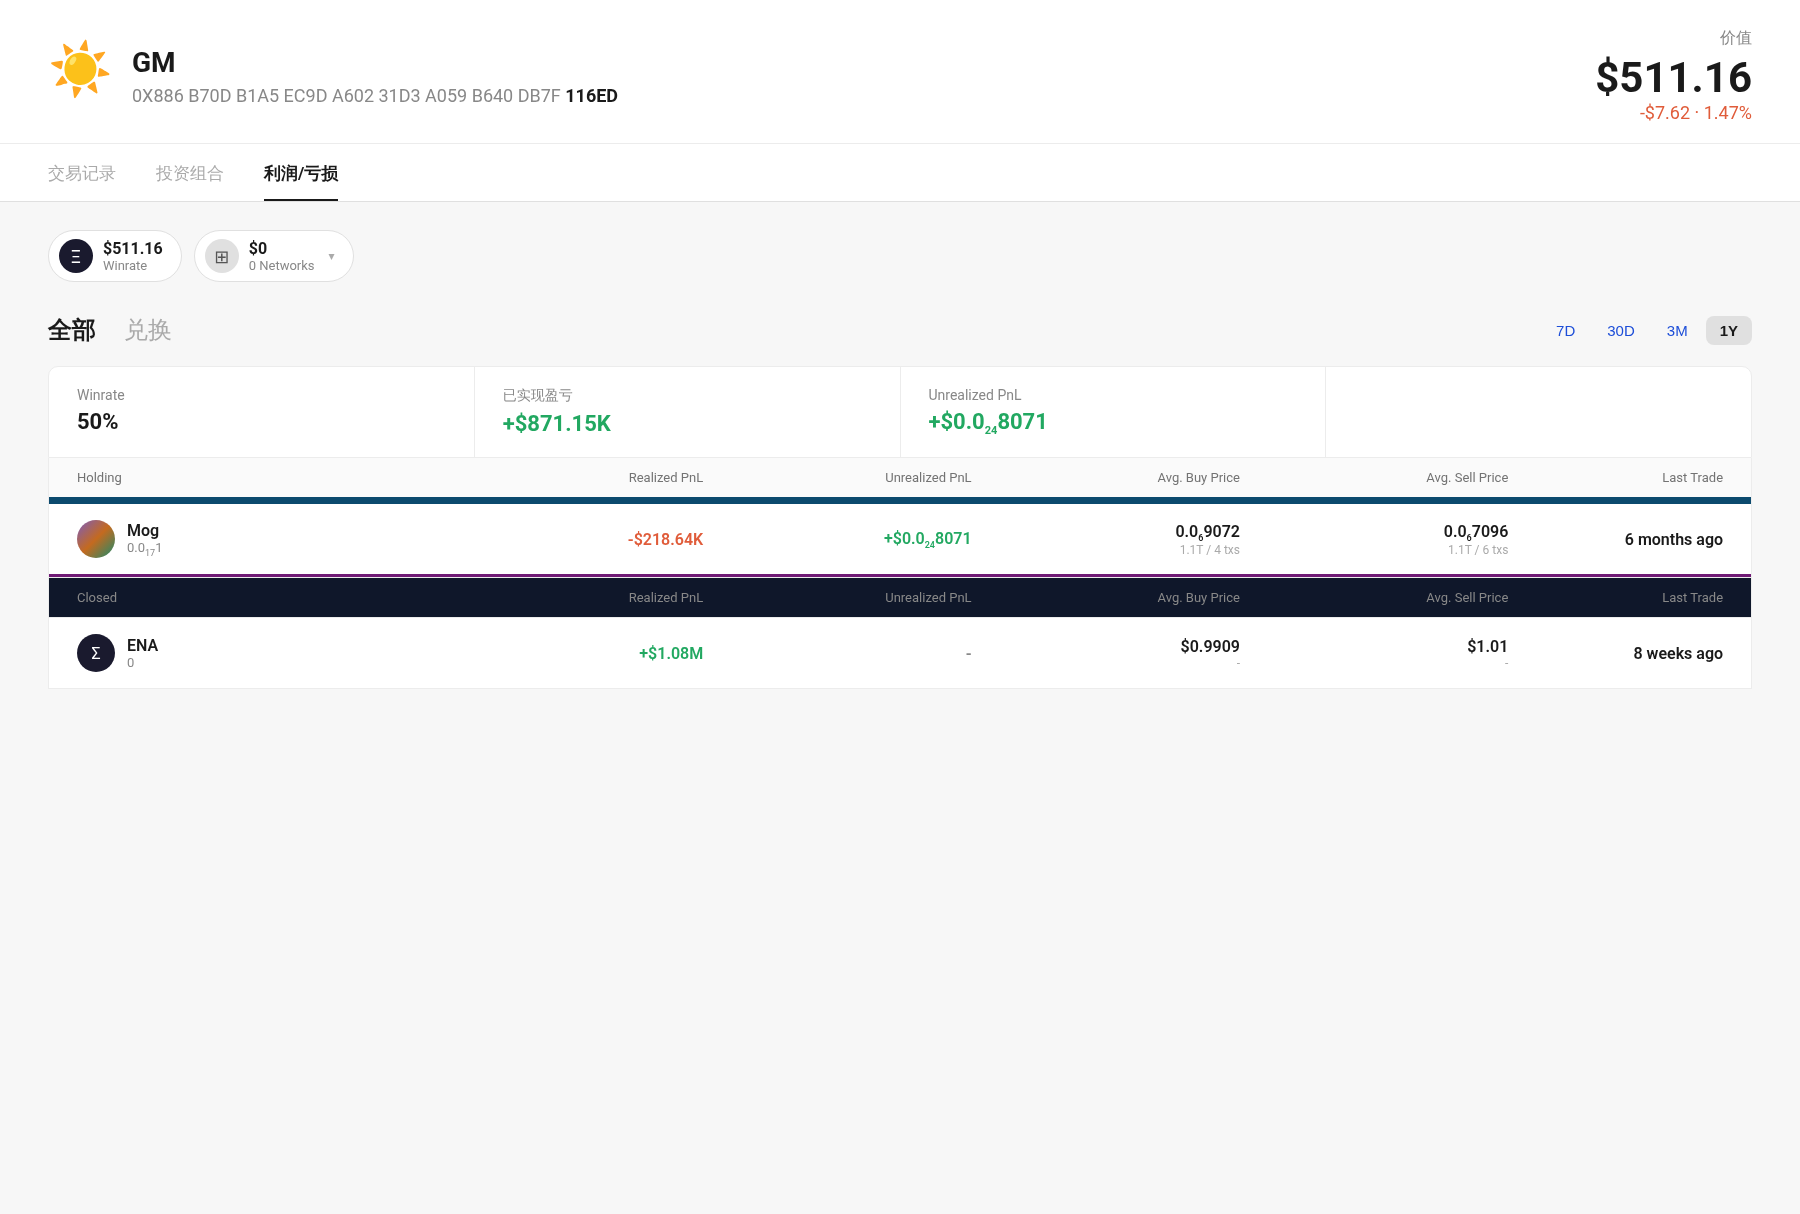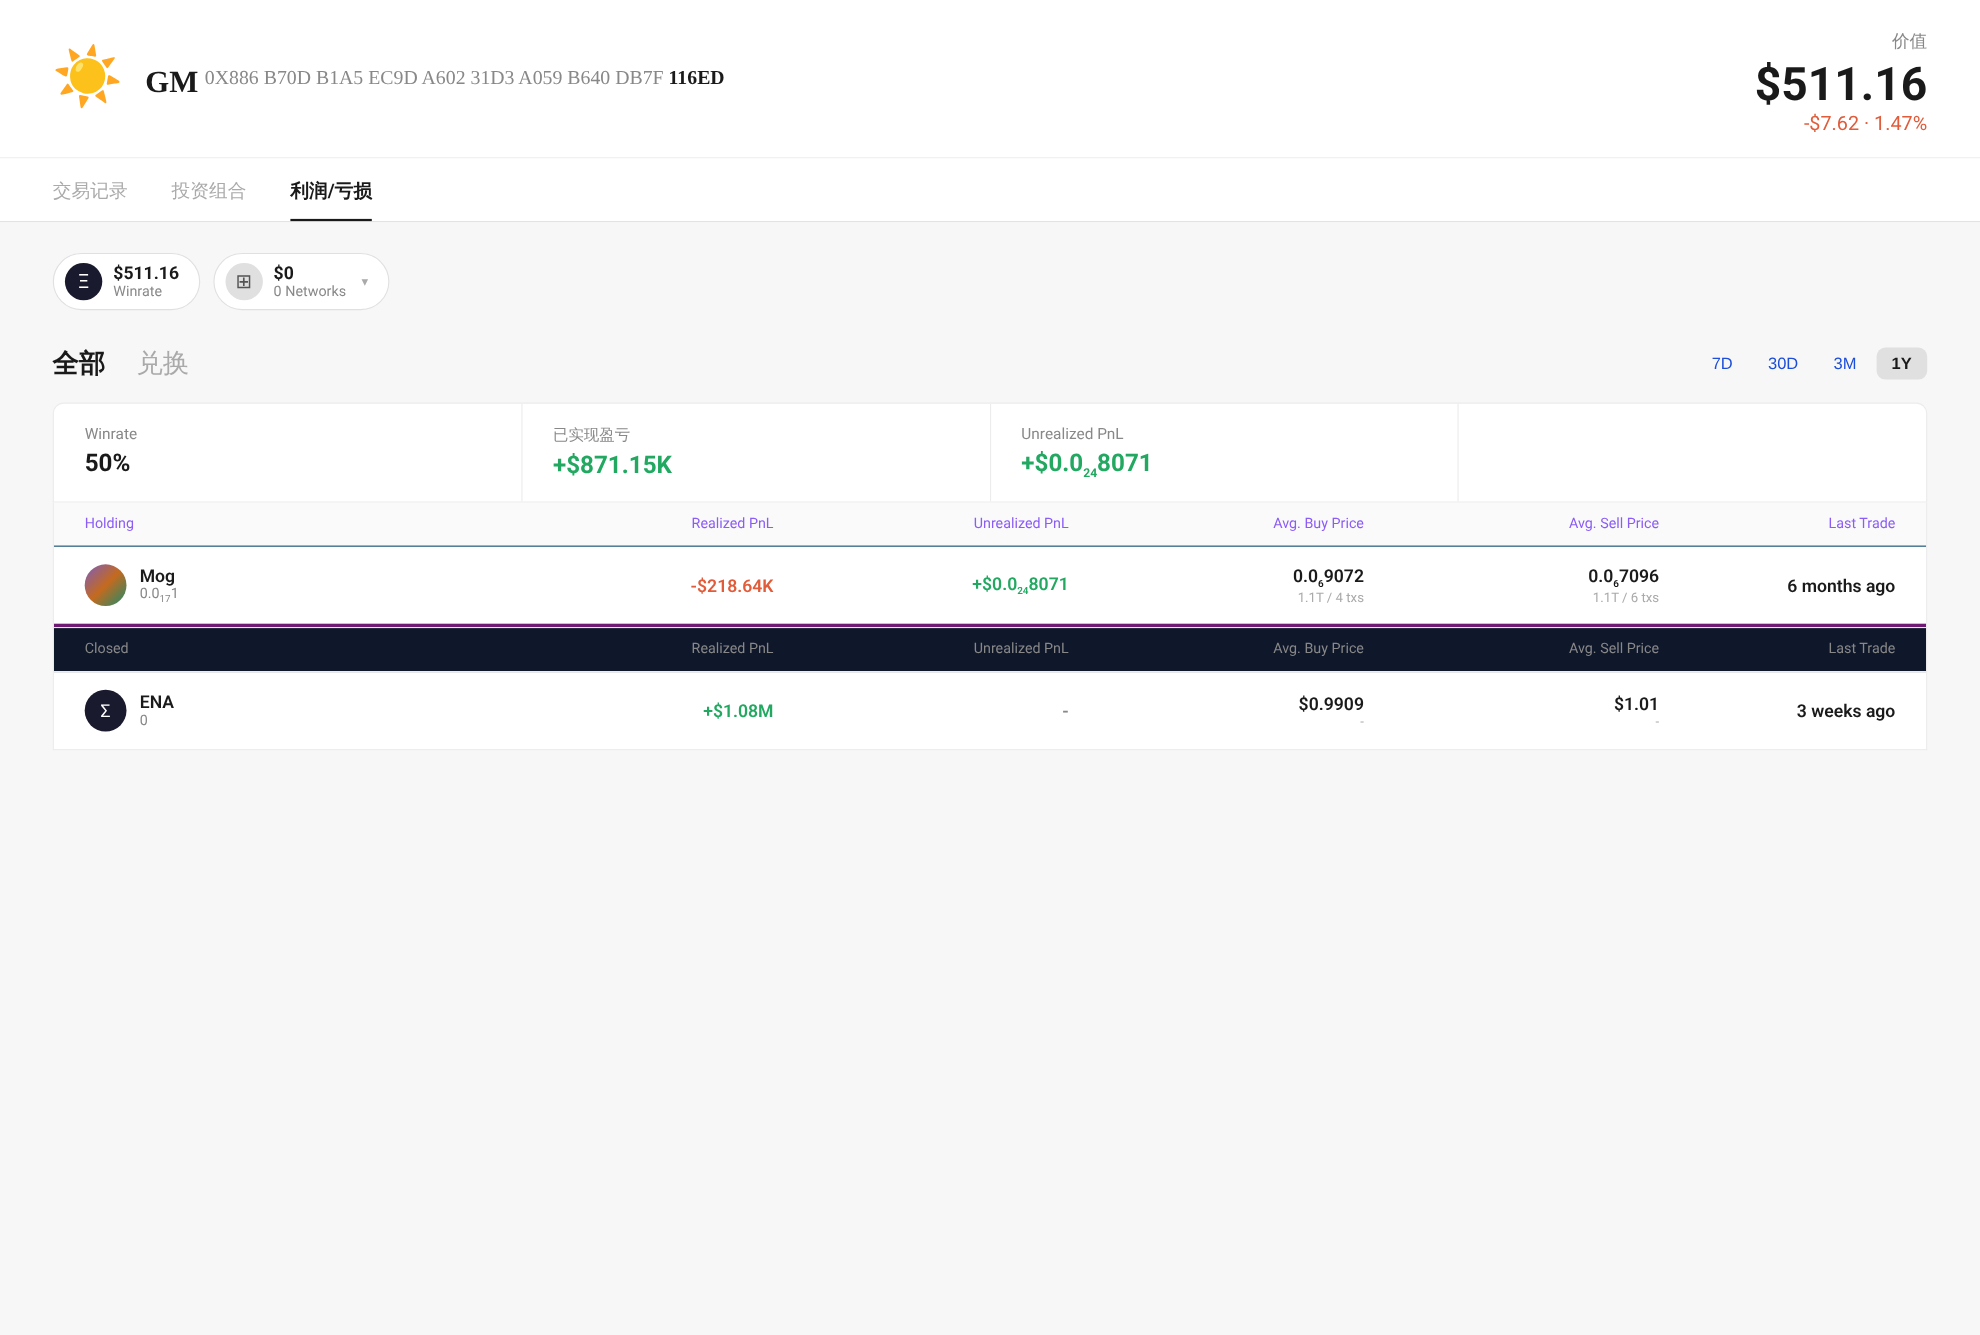--- a/index.html
+++ b/index.html
@@ -24,22 +24,22 @@
       gap: 20px;
     }
     .sun-icon {
       width: 64px;
       height: 64px;
       font-size: 52px;
       line-height: 1;
     }
     .header-title {
       display: flex;
+      flex-direction: column;
       gap: 6px;
-      font-family: Liberation Serif, serif;
     }
     .header-gm {
       font-size: 28px;
       font-weight: 700;
     }
     .header-address {
       font-size: 18px;
       color: #888;
     }
     .header-address span.bold {
@@ -213,23 +213,23 @@
       background: #fff;
       border: 1px solid #ececec;
       border-top: none;
       border-radius: 0 0 0 0;
       overflow: hidden;
     }
     .table-header-row {
       display: flex;
       padding: 12px 28px;
       background: #fafafa;
-      border-bottom: 1px solid #0c4a6e;
+      border-bottom: 7px solid #0c4a6e;
       font-size: 13px;
-      color: #8b5cf6;
+      color: #737373;
     }
     .col-holding { flex: 2; }
     .col-realized { flex: 1.5; text-align: right; }
     .col-unrealized { flex: 1.5; text-align: right; }
     .col-avgbuy { flex: 1.5; text-align: right; }
     .col-avgsell { flex: 1.5; text-align: right; }
     .col-lasttrade { flex: 1.2; text-align: right; }
 
     .table-row {
       display: flex;
@@ -434,18 +434,18 @@
       </div>
       <div class="col-avgbuy cell-right">
         <div class="cell-value">$0.9909</div>
         <div class="cell-sub">-</div>
       </div>
       <div class="col-avgsell cell-right">
         <div class="cell-value">$1.01</div>
         <div class="cell-sub">-</div>
       </div>
       <div class="col-lasttrade cell-right">
-        <div class="cell-value">3 weeks ago</div>
+        <div class="cell-value">8 weeks ago</div>
       </div>
     </div>
 
   </div>
 </div>
 
 </body></html>

